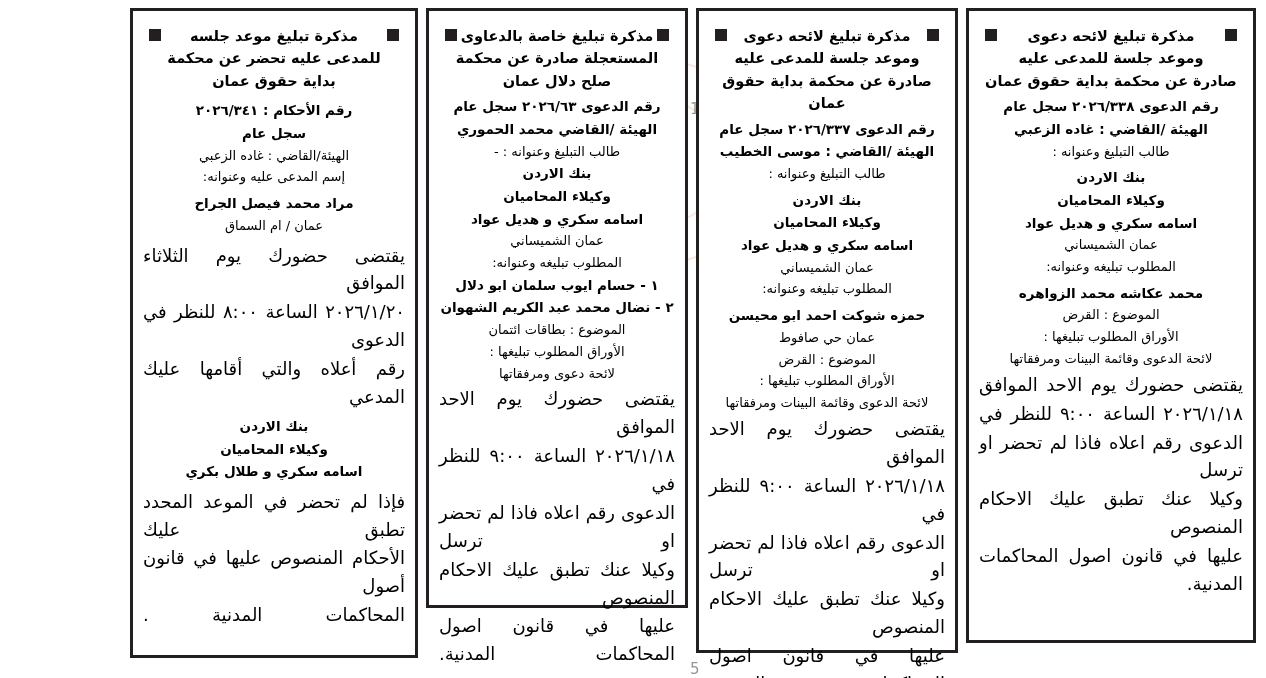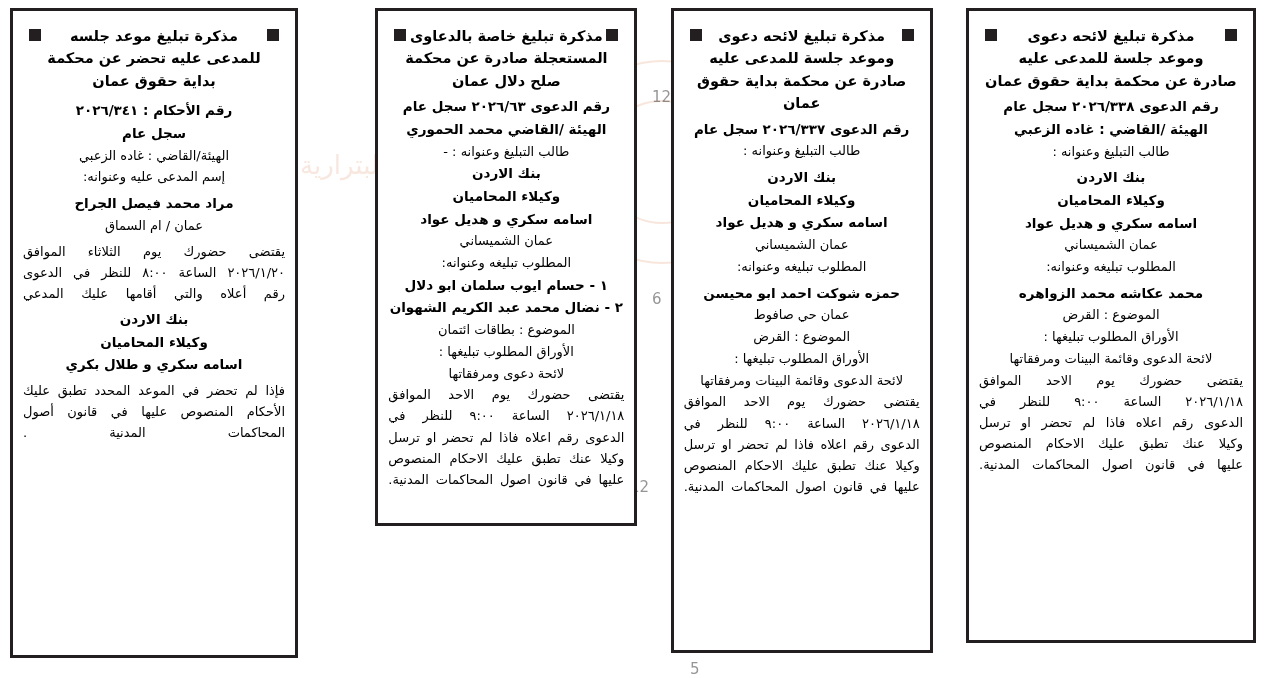--- a/index.html
+++ b/index.html
@@ -37,21 +37,21 @@
     color: #f6e0d4;
     letter-spacing: 2px;
     font-weight: bold;
   }
 
   .sheet {
     position: relative;
     z-index: 2;
     display: flex;
     flex-direction: row-reverse;
-    justify-content: space-between;
+    justify-content: flex-end;
     align-items: flex-start;
     padding: 8px 10px;
     box-sizing: border-box;
     height: 100%;
     gap: 8px;
   }
 
   .notice {
     position: relative;
     background: #ffffff;
@@ -81,27 +81,27 @@
   }
   .line {
     font-size: 13px;
     line-height: 1.6;
     margin: 1px 0;
   }
   .line.b { font-weight: bold; font-size: 13.5px; }
   .line.justify {
     text-align: justify;
     text-align-last: justify;
-    font-size: 13px;
+    font-size: 18px;
     line-height: 1.55;
   }
 
   
   #card-1 { width: 288px; height: 650px; }
-  #card-2 { width: 262px; height: 518px; margin-left: 44px; }
+  #card-2 { width: 262px; height: 600px; }
   #card-3 { width: 262px; height: 645px; }
   #card-4 { width: 290px; height: 635px; }
 
   .spacer { height: 3px; }
 </style>
 </head>
 <body>
 
 <div class="wm wm-circle" style="left:560px; top:60px; width:200px; height:200px;"></div>
 <div class="wm wm-circle" style="left:600px; top:100px; width:120px; height:120px;"></div>
@@ -198,20 +198,24 @@
     <span class="corner left"></span>
     <div class="title">
       <div>مذكرة تبليغ لائحه دعوى</div>
       <div>وموعد جلسة للمدعى عليه</div>
       <div>صادرة عن محكمة بداية حقوق عمان</div>
     </div>
     <div class="line b">
       <span>رقم الدعوى</span>
       <span>٢٠٢٦/٣٣٧ سجل  عام</span>
     </div>
+    <div class="line b">
+      <span>الهيئة /القاضي :</span>
+      <span>موسى الخطيب</span>
+    </div>
     <div class="line">طالب التبليغ وعنوانه :</div>
     <div class="spacer"></div>
     <div class="line b">بنك الاردن</div>
     <div class="line b">وكيلاء المحاميان</div>
     <div class="line b">اسامه سكري و  هديل عواد</div>
     <div class="line">عمان الشميساني</div>
     <div class="line">المطلوب تبليغه وعنوانه:</div>
     <div class="spacer"></div>
     <div class="line b">حمزه شوكت احمد ابو محيسن</div>
     <div class="line">عمان حي صافوط</div>

